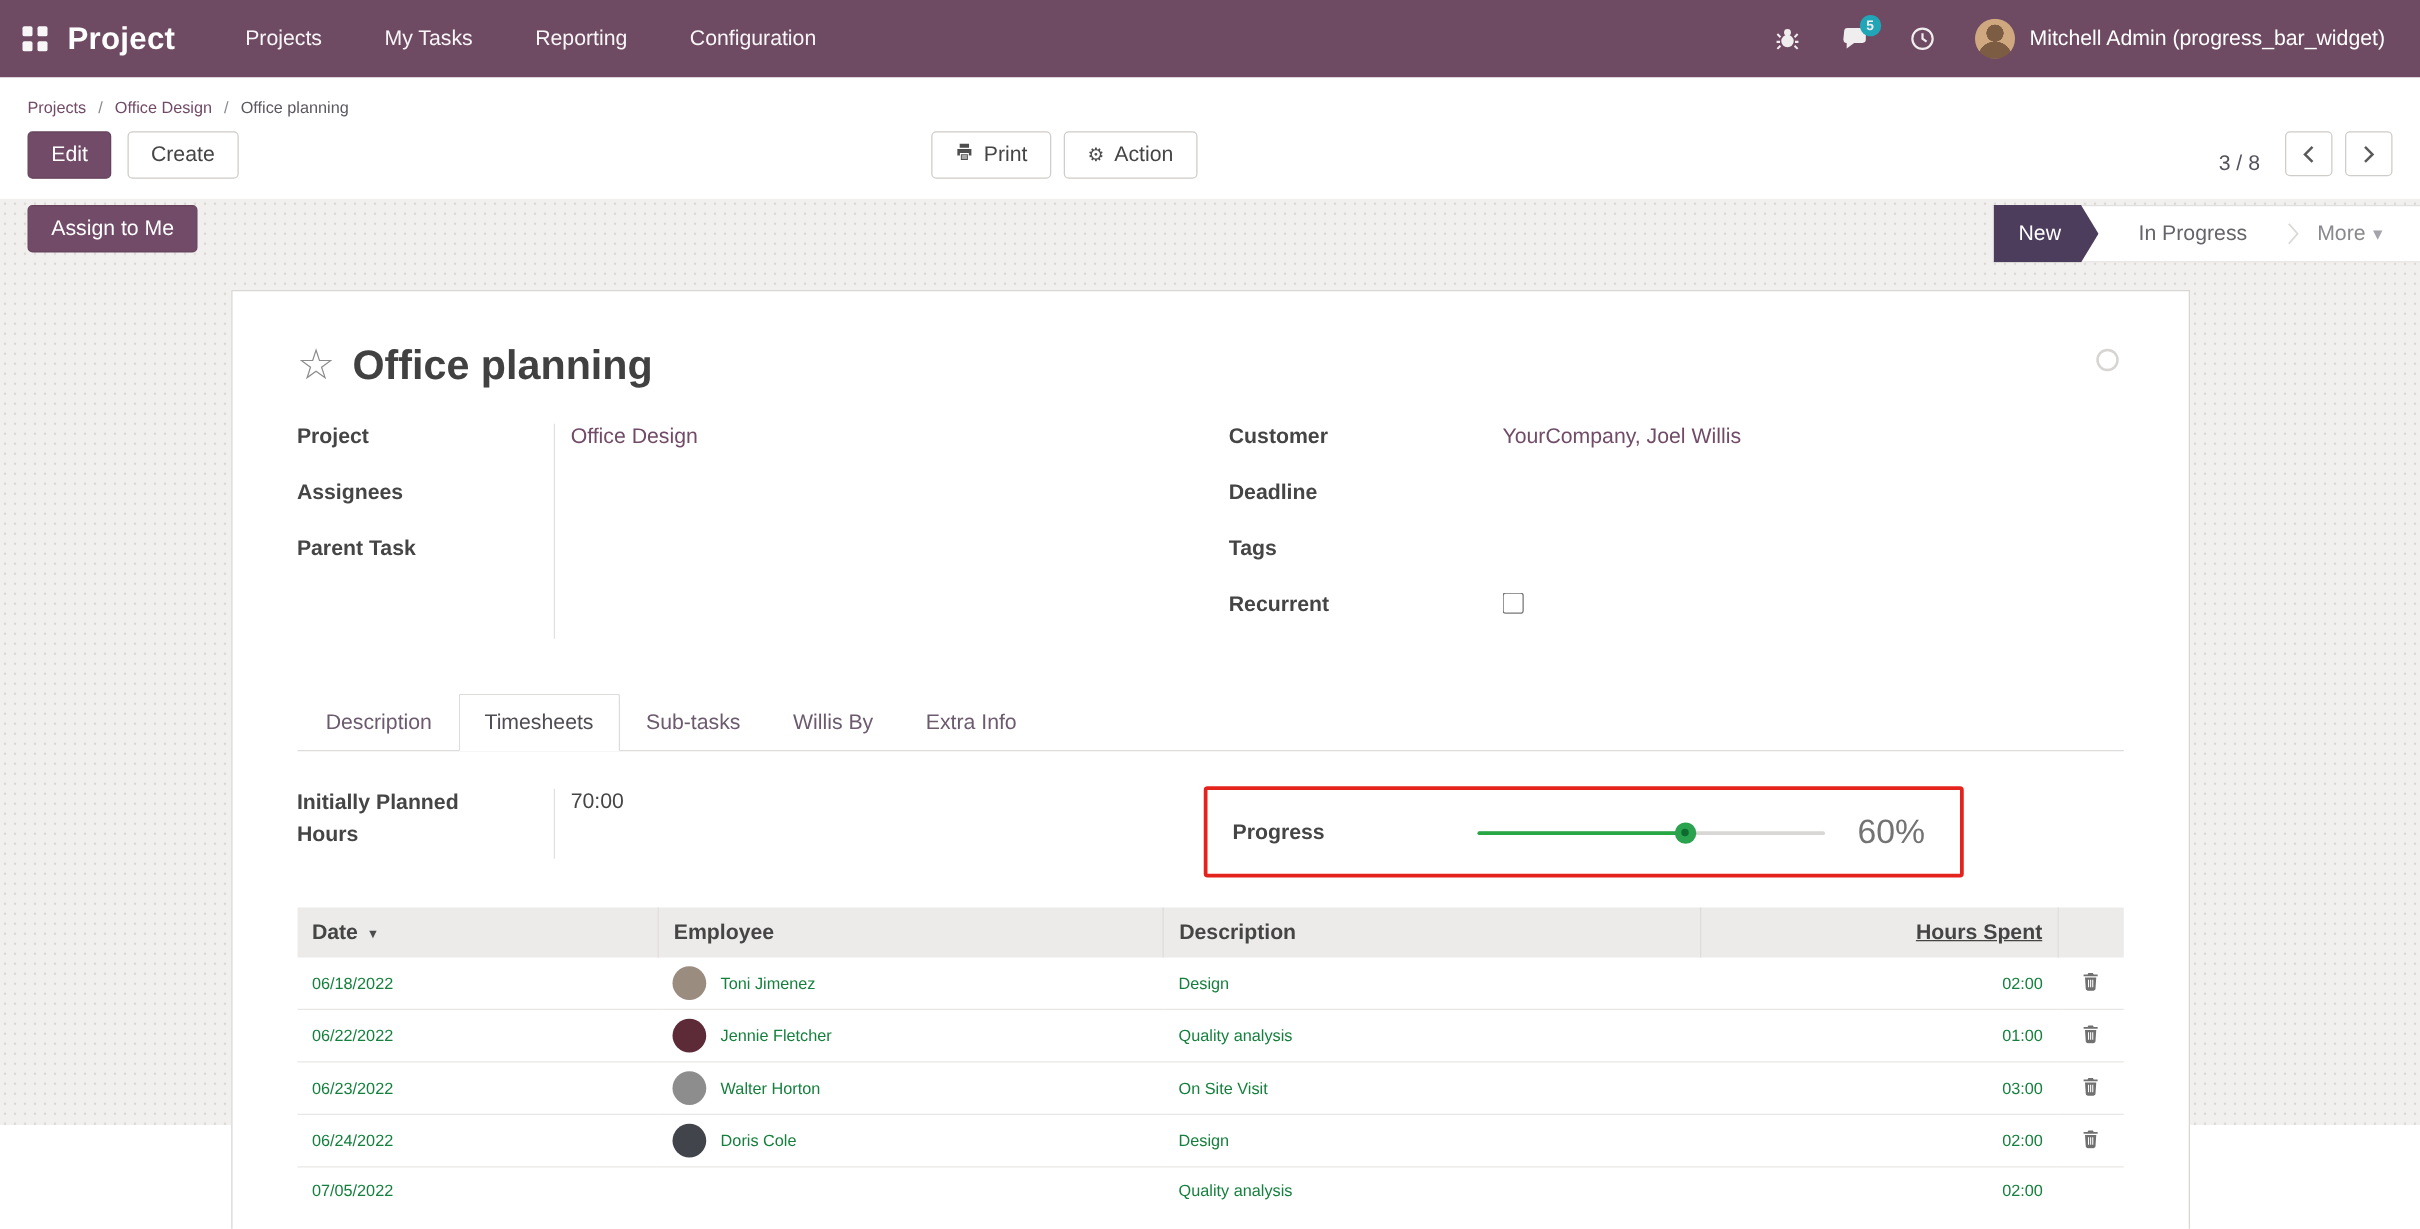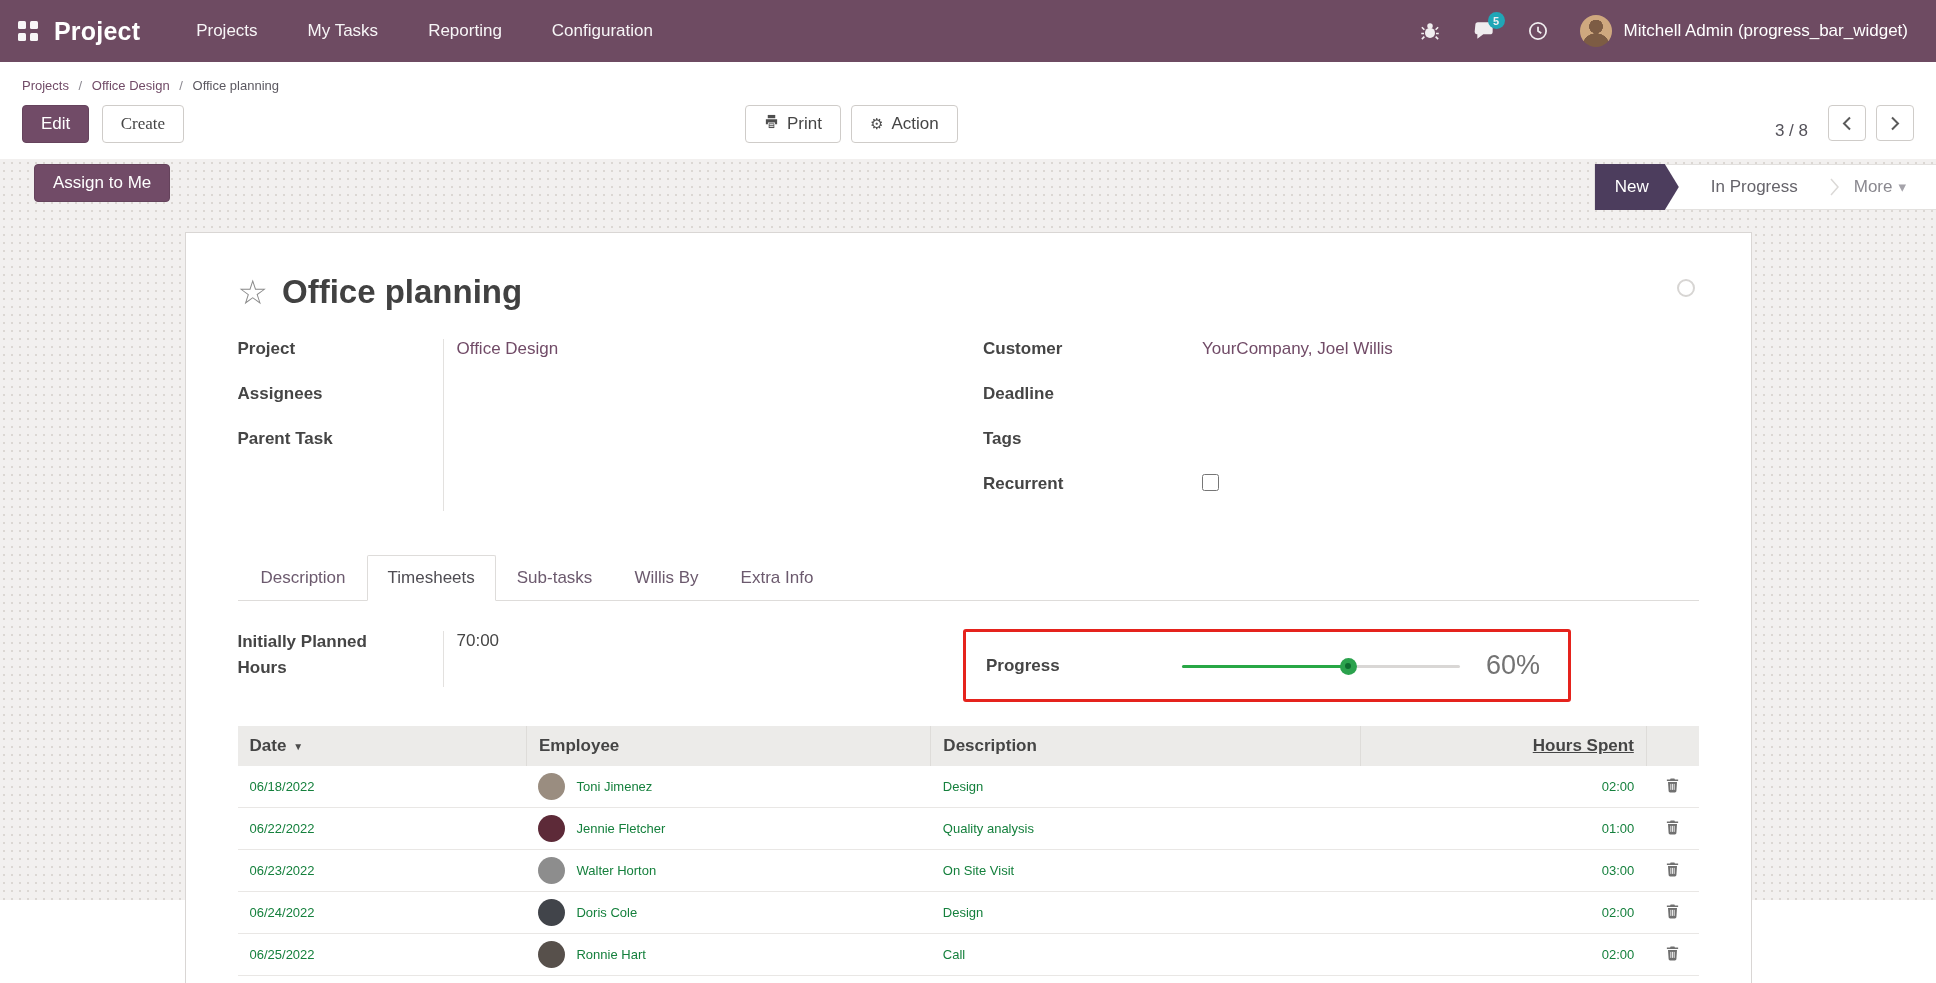--- a/index.html
+++ b/index.html
@@ -36,21 +36,21 @@
   .pager-text { font-size:17px; color:#54525a; margin-right:10px; }
   .pager-btn { width:38px; height:36px; border:1px solid #cfccc9; background:#fff; border-radius:4px; display:flex; align-items:center; justify-content:center; cursor:pointer; }
 
   
   .work-area { height:741px; background-color:#f2f0ef;
     background-image: radial-gradient(circle, #dbd7d3 1px, rgba(0,0,0,0) 1.3px);
     background-size:8px 8px; padding-top:5px; }
 
   
   .status-row { position:relative; height:46px; }
-  .assign-btn { position:absolute; left:34px; top:0; }
+  .assign-btn { position:absolute; left:22px; top:0; }
   .stage-bar { position:absolute; right:0; top:0; height:46px; background:#fff; border:1px solid #e3e1df; border-right:none; display:flex; align-items:center; }
   .stage-arrow { height:46px; display:flex; align-items:center; background:#4c3d5d; color:#fff; font-size:17px; padding:0 30px 0 20px; cursor:pointer;
      clip-path: polygon(0 0, calc(100% - 14px) 0, 100% 50%, calc(100% - 14px) 100%, 0 100%); }
   .stage-item { font-size:17px; color:#66646b; padding:0 32px; cursor:pointer; }
   .stage-chevron { width:10px; height:18px; }
   .stage-more { font-size:17px; color:#8a888f; padding:0 30px 0 14px; cursor:pointer; display:flex; align-items:center; gap:6px; }
   .caret-down::after { content:"▾"; color:#a5a3aa; font-size:15px; }
 
   
   .sheet { width:1567px; margin:22px auto 0; background:#fff; border:1px solid #d9d6d4; padding:40px 52px 40px; min-height:700px; }
@@ -156,21 +156,21 @@
   <span class="crumb-sep">/</span>
   <a>Office Design</a>
   <span class="crumb-sep">/</span>
   <span>Office planning</span>
 </div>
 
 <div class="control-row">
   <button class="btn btn-primary">
       <span>Edit</span>
     </button>
-  <button class="btn btn-secondary" style="margin-left:8px;font-family:Liberation Serif, serif;">
+  <button class="btn btn-secondary" style="margin-left:8px;">
       <span>Create</span>
     </button>
 
   <div class="center-actions">
     <button class="btn btn-secondary">
       <span><svg width="15" height="15" viewBox="0 0 16 16">
             <path fill="#4e4e4e" d="M4 1h8v3.5H4z"></path>
             <path fill="#4e4e4e" d="M2 5.5h12V11h-2.2V9H4.2v2H2z"></path>
             <path fill="#4e4e4e" d="M5 10h6v5H5z"></path>
             <path fill="#fff" d="M5.8 11h4.4v.9H5.8zM5.8 12.8h4.4v.9H5.8z"></path>
@@ -369,39 +369,20 @@
     <td class="col-trash">
       <span class="trash-btn">
         <svg width="15" height="16" viewBox="0 0 16 16">
                   <path fill="#707070" d="M6 1h4l.6 1.2H14v1.6H2V2.2h3.4zM3.2 4.8h9.6l-.65 9.7c-.05.85-.75 1.5-1.6 1.5H5.45c-.85 0-1.55-.65-1.6-1.5z"></path>
                   <path stroke="#fff" stroke-width=".9" d="M6.2 6.8v6.4M8 6.8v6.4M9.8 6.8v6.4"></path>
                 </svg>
       </span>
     </td>
   </tr>
           <tr>
-    <td class="col-date">06/25/2022</td>
-    <td class="col-emp">
-      <div class="cell-employee">
-        <span class="row-avatar" style="background: rgb(87, 80, 75);"></span>
-        <span>Ronnie Hart</span>
-      </div>
-    </td>
-    <td class="col-desc">Call</td>
-    <td class="col-hours">02:00</td>
-    <td class="col-trash">
-      <span class="trash-btn">
-        <svg width="15" height="16" viewBox="0 0 16 16">
-                  <path fill="#707070" d="M6 1h4l.6 1.2H14v1.6H2V2.2h3.4zM3.2 4.8h9.6l-.65 9.7c-.05.85-.75 1.5-1.6 1.5H5.45c-.85 0-1.55-.65-1.6-1.5z"></path>
-                  <path stroke="#fff" stroke-width=".9" d="M6.2 6.8v6.4M8 6.8v6.4M9.8 6.8v6.4"></path>
-                </svg>
-      </span>
-    </td>
-  </tr>
-          <tr>
     <td class="col-date">07/05/2022</td>
     <td class="col-emp">
       
     </td>
     <td class="col-desc">Quality analysis</td>
     <td class="col-hours">02:00</td>
     <td class="col-trash">
       
     </td>
   </tr>

